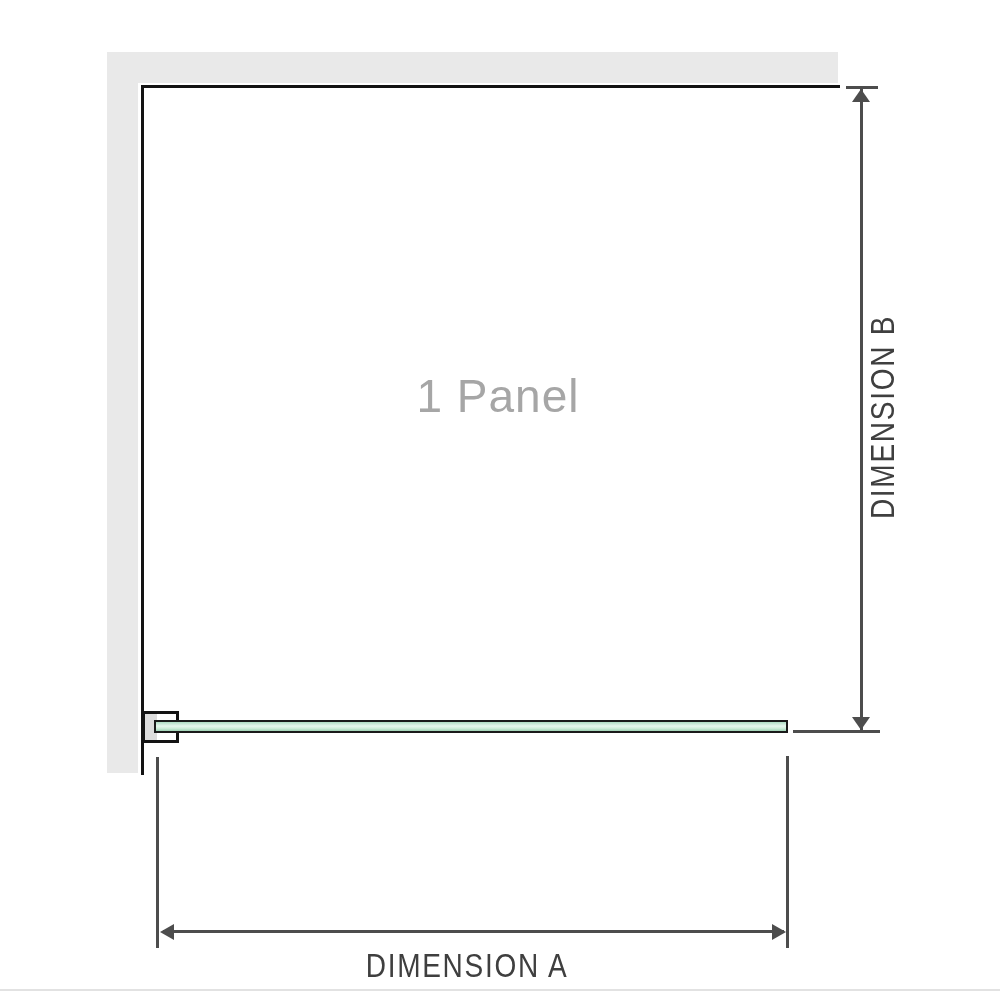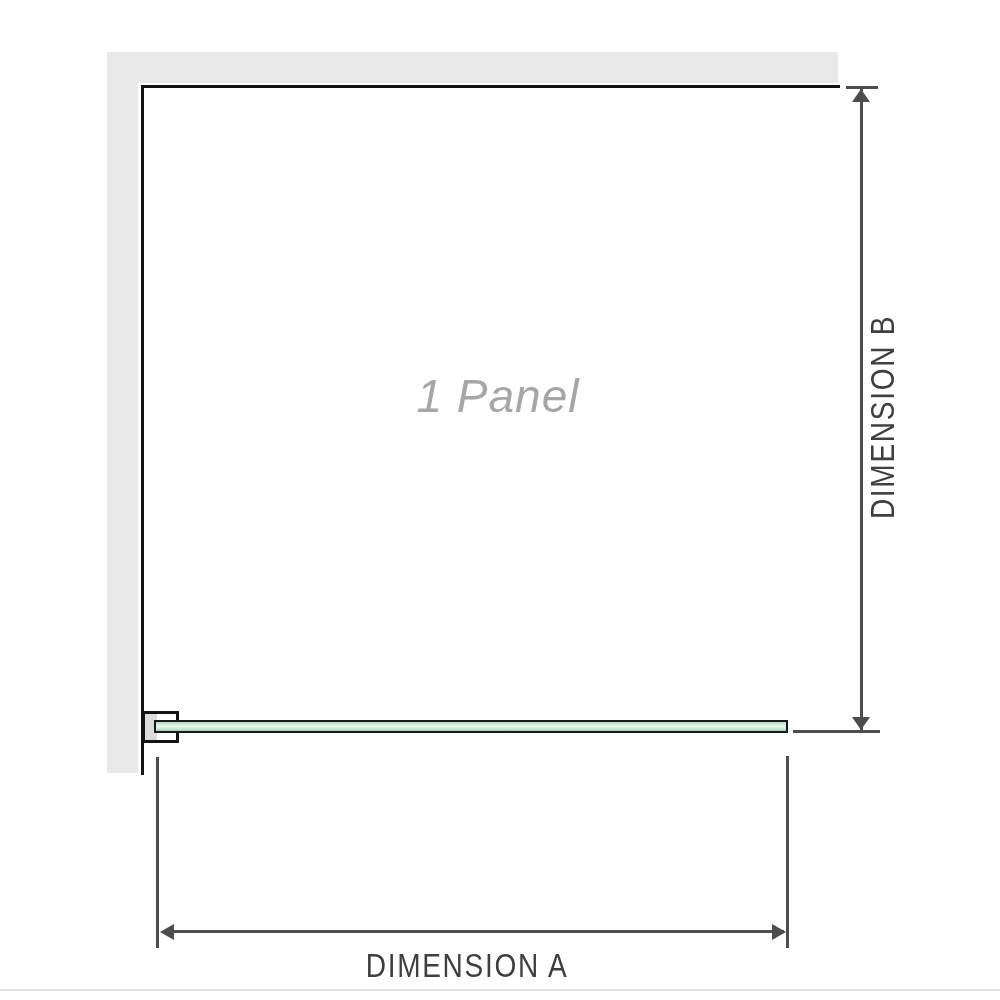--- a/index.html
+++ b/index.html
@@ -79,21 +79,21 @@
     transform: translate(-50%, -50%) scaleX(0.85);
     white-space: nowrap;
     font-size: 33px; letter-spacing: 2px; color: #3f3f3f; font-weight: 300;
   }
 
   
   .panel-label {
     left: 498px; top: 396px;
     transform: translate(-50%, -50%);
     white-space: nowrap;
-    font-size: 46px; font-style: italic; color: #a6a6a6;
+    font-size: 46px; color: #a6a6a6;
     letter-spacing: 1px;
     text-align: center;
   }
 
   
   .baseline { left: 0; top: 989px; width: 1000px; height: 2px; background: #e2e2e2; }
 </style>
 </head>
 <body>
 

